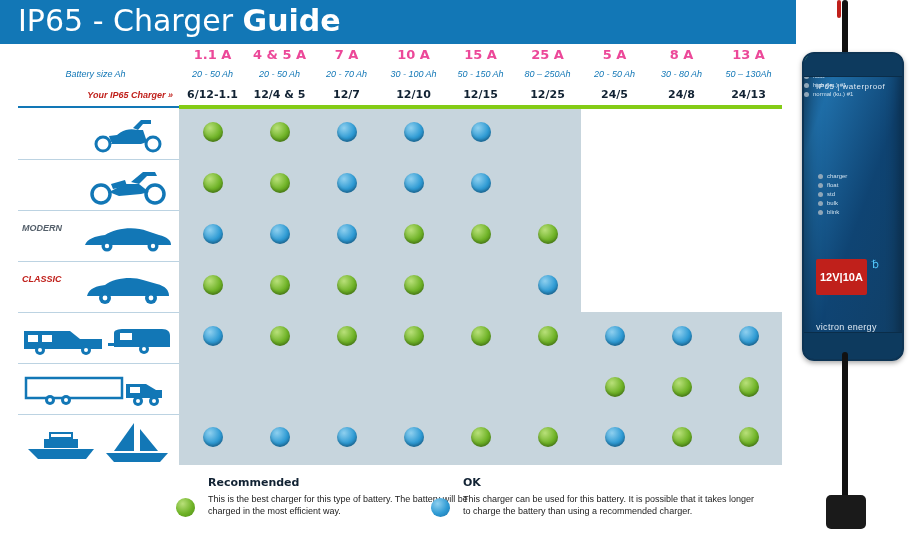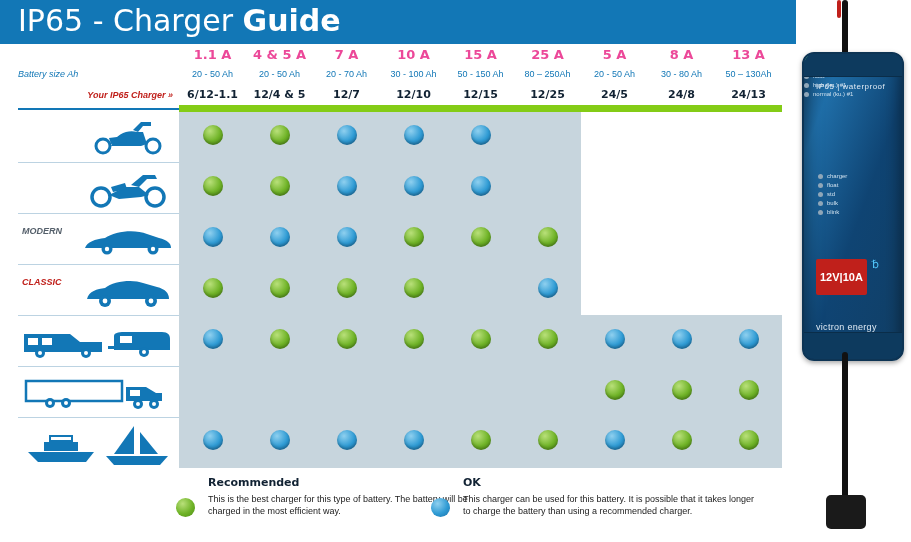--- a/index.html
+++ b/index.html
@@ -87,31 +87,31 @@
   
   .grp{
     font-size:14px;font-weight:bold;color:#1b5d8e;text-align:center;height:22px;
     font-family:"DejaVu Sans",sans-serif;
   }
   .amps{
     font-size:13px;font-weight:bold;color:#ec4899;text-align:center;height:21px;
     font-family:"DejaVu Sans",sans-serif;
   }
   .ah{
-    font-size:9px;color:#1277b6;text-align:center;height:18px;
+    font-size:9px;font-style:italic;color:#1277b6;text-align:center;height:18px;
   }
   .lbl-ah{
-    font-size:9px;font-style:italic;color:#1277b6;text-align:left;padding-right:6px;
+    font-size:9px;font-style:italic;color:#1277b6;text-align:center;padding-right:6px;
   }
   .lbl-charger{
     font-size:9px;font-weight:bold;font-style:italic;color:#c0201b;text-align:right;padding-right:6px;
   }
   .model{
     font-size:11px;font-weight:bold;color:#123;text-align:center;height:22px;
-    border-bottom:7px solid #84cc16;
+    border-bottom:4px solid #84cc16;
     font-family:"DejaVu Sans",sans-serif;
   }
   .hdr-sep{border-bottom:2px solid #1277b6;}
   .grp-line{border-bottom:1px solid #1277b6;}
   
   .vrow td{height:50px;}
   .vcell{background:#ffffff;}
   .vcell.on{background:#c7d5dd;}
   .dot{
     width:20px;height:20px;border-radius:50%;display:inline-block;

